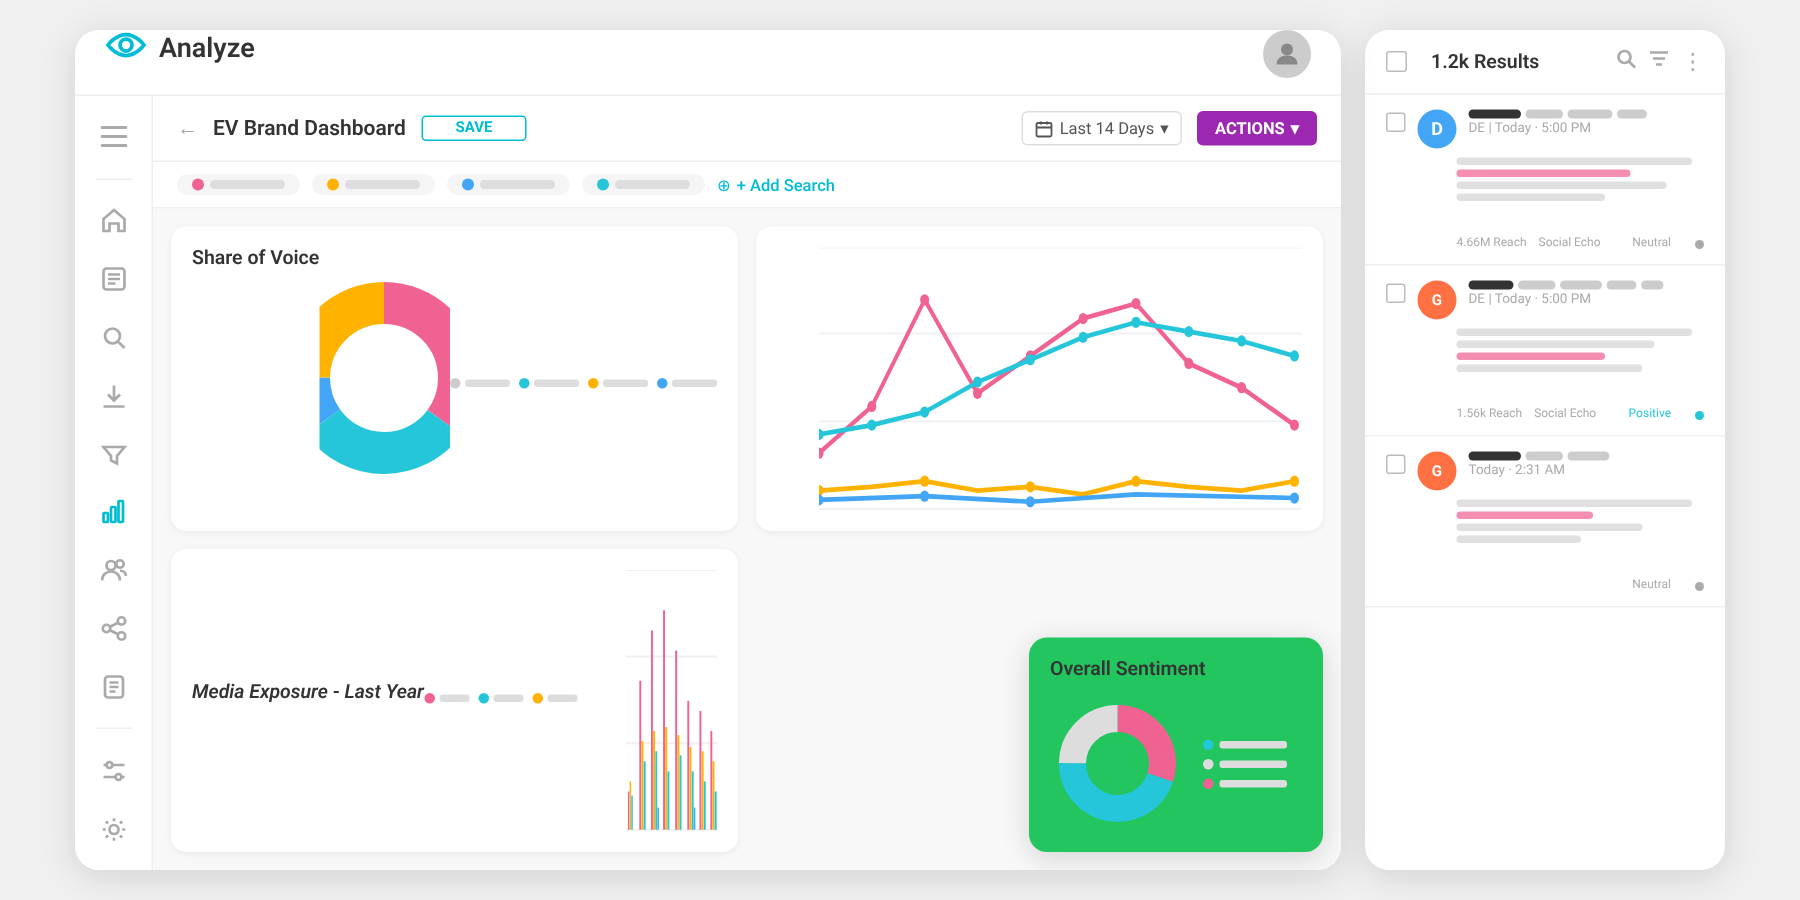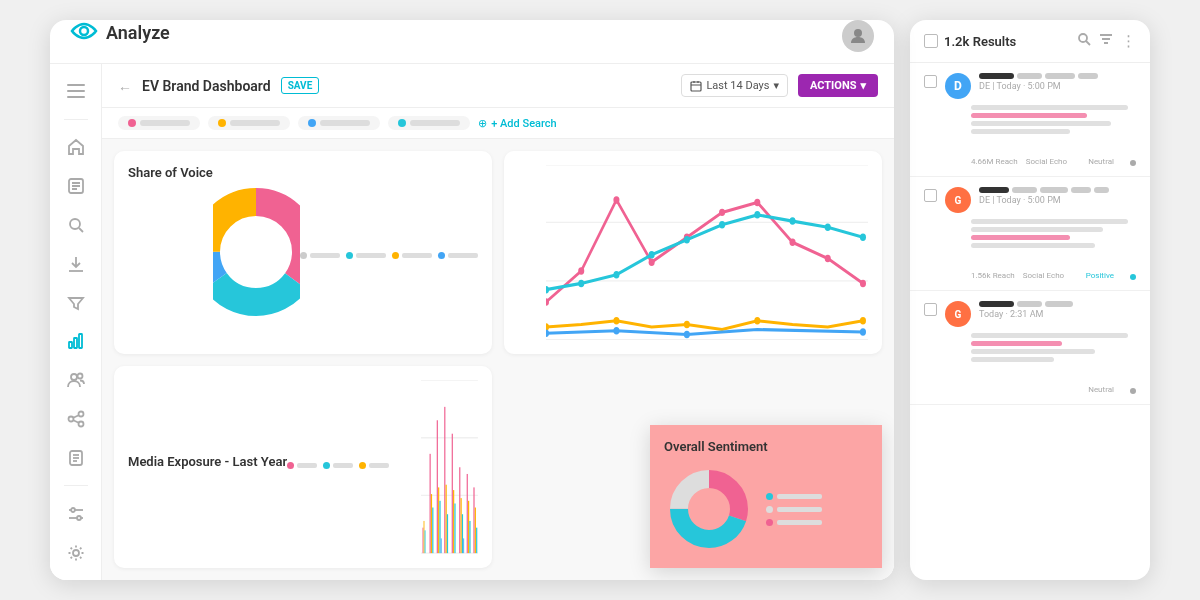--- a/index.html
+++ b/index.html
@@ -142,21 +142,21 @@
     .dashboard-title {
       font-size: 14px;
       font-weight: 600;
       color: #333;
     }
     .save-btn {
       border: 1px solid #00BCD4;
       color: #00BCD4;
       font-size: 10px;
       font-weight: 700;
-      padding: 2px 6px;
+      padding: 2px 22px;
       border-radius: 3px;
       cursor: pointer;
     }
     .sub-header-right {
       display: flex;
       align-items: center;
       gap: 10px;
     }
     .date-range-btn {
       display: flex;
@@ -297,21 +297,21 @@
     .right-panel-header {
       padding: 12px 14px;
       display: flex;
       align-items: center;
       justify-content: space-between;
       border-bottom: 1px solid #eee;
     }
     .results-count {
       display: flex;
       align-items: center;
-      gap: 6px;
+      gap: 16px;
       justify-content: center;
     }
     .checkbox-empty {
       width: 14px;
       height: 14px;
       border: 1.5px solid #bbb;
       border-radius: 2px;
     }
     .results-text {
       font-size: 13px;
@@ -416,23 +416,23 @@
       width: 6px;
       height: 6px;
       border-radius: 50%;
     }
 
     
     .sentiment-card {
       position: absolute;
       bottom: 12px;
       right: 12px;
-      width: 232px;
-      background: #fca5a5;
-      border-radius: 0;
+      width: 196px;
+      background: #22c55e;
+      border-radius: 12px;
       box-shadow: 0 4px 20px rgba(0,0,0,0.15);
       padding: 14px;
       z-index: 10;
     }
     .sentiment-card-title {
       font-size: 13px;
       font-weight: 600;
       color: #333;
       margin-bottom: 10px;
     }
@@ -737,21 +737,21 @@
                 <text x="175" y="155" font-size="7" fill="#aaa" text-anchor="middle">Jan 19</text>
                 <text x="210" y="155" font-size="7" fill="#aaa" text-anchor="middle">Jan 20</text>
                 <text x="245" y="155" font-size="7" fill="#aaa" text-anchor="middle">Jan 21</text>
                 <text x="280" y="155" font-size="7" fill="#aaa" text-anchor="middle">Jan 22</text>
                 <text x="315" y="155" font-size="7" fill="#aaa" text-anchor="middle">Jan 23</text>
               </svg>
             </div>
           </div>
 
           <div class="chart-card">
-            <div style="display:flex;justify-content:space-between;align-items:center;margin-bottom:2px;">
+            <div style="display:flex;justify-content:space-between;align-items:center;margin-bottom:2px;font-style:italic;">
               <div class="chart-title">Media Exposure - Last Year</div>
               <div style="display:flex;gap:6px;">
                 <div class="legend-item">
                     <div class="legend-dot" style="background:#F06292"></div>
                     <div style="height:5px;width:20px;background:#ddd;border-radius:2px;"></div>
                   </div>
                 <div class="legend-item">
                     <div class="legend-dot" style="background:#26C6DA"></div>
                     <div style="height:5px;width:20px;background:#ddd;border-radius:2px;"></div>
                   </div>

